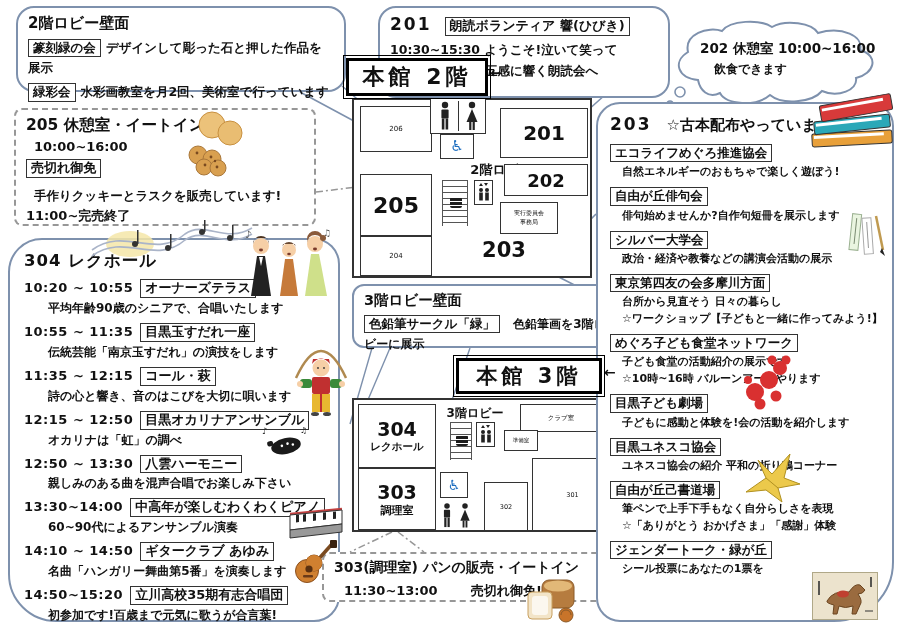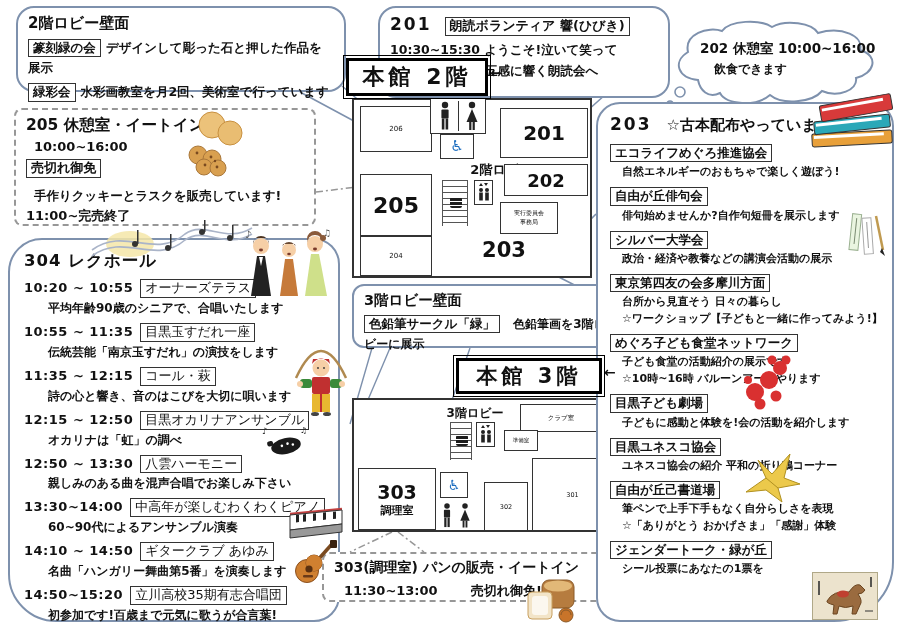--- a/index.html
+++ b/index.html
@@ -8,21 +8,21 @@
   .abs{position:absolute}
   .bubble{position:absolute;background:#fff;border:2px solid #7e91ad;border-radius:18px;padding:6px 10px;z-index:2}
   .dashbox{position:absolute;background:#fff;border:2px dashed #979797;border-radius:8px;padding:5px 10px;z-index:2}
   .nb{display:inline-block;border:1.5px solid #333;padding:0 4px;line-height:1.3;background:#fff}
   .b{font-weight:bold}
   .map{position:absolute;background:#fff;border:2px solid #333;z-index:2}
   .room{position:absolute;border:1.5px solid #333;background:#fff;display:flex;flex-direction:column;align-items:center;justify-content:center;text-align:center}
   .titlebox{position:absolute;border:3px solid #000;outline:1px solid #000;outline-offset:2px;background:#fff;display:flex;align-items:center;justify-content:center;font-weight:bold;letter-spacing:4px;z-index:3}
   .srow{margin-bottom:4px;white-space:nowrap}
   .stime{font-weight:bold;font-size:13px;margin-right:7px;letter-spacing:.5px}
-  .sname{font-size:13px;font-weight:normal}
+  .sname{font-size:13px;font-weight:bold}
   .sdesc{font-size:12px;font-weight:bold;padding-left:24px;margin-top:2px;white-space:nowrap}
   .org{margin-bottom:6px}
   .orgname{font-size:12.5px;font-weight:bold}
   .orgline{font-size:11px;font-weight:bold;padding-left:12px;margin-top:2px;white-space:nowrap}
   .stairs{position:absolute;background:repeating-linear-gradient(180deg,#555 0 1px,transparent 1px 6px);border-left:1px solid #555;border-right:1px solid #555}
   .stairglyph{position:absolute;width:12px;height:11px;background:#1d1d1d;background-image:repeating-linear-gradient(180deg,#fff 0 1px,transparent 1px 4px);border-radius:2px}
   svg{display:block}
 </style>
 </head>
 <body>
@@ -274,20 +274,24 @@
       <span class="b" style="font-size:12px;margin-left:8px">色鉛筆画を3階ロビーに展示</span>
     </div>
   </div>
 
   <div class="titlebox" style="left:456px;top:358px;width:146px;height:36px;font-size:21px">
     <span>本館 3階</span>
   </div>
   <div class="abs b" style="left:604px;top:364px;font-size:14px;z-index:3">←</div>
 
   <div class="map" style="left:352px;top:398px;width:262px;height:134px">
+    <div class="room" style="left:4px;top:4px;width:78px;height:64px">
+      <span class="b" style="font-size:19px">304</span>
+      <span class="b" style="font-size:10.5px">レクホール</span>
+    </div>
     <div class="room" style="left:4px;top:68px;width:78px;height:62px">
       <span class="b" style="font-size:19px">303</span>
       <span class="b" style="font-size:11px">調理室</span>
     </div>
     <div class="abs b" style="left:82px;top:5px;width:78px;text-align:center;font-size:12px">3階ロビー</div>
     <div class="stairs" style="left:96px;top:22px;width:22px;height:38px">
       <div class="stairglyph" style="left:5px;top:13px"></div>
     </div>
     <div class="room" style="left:122px;top:22px;width:19px;height:25px;padding:1px">
       <svg width="15" height="21" viewBox="0 0 15 21">

